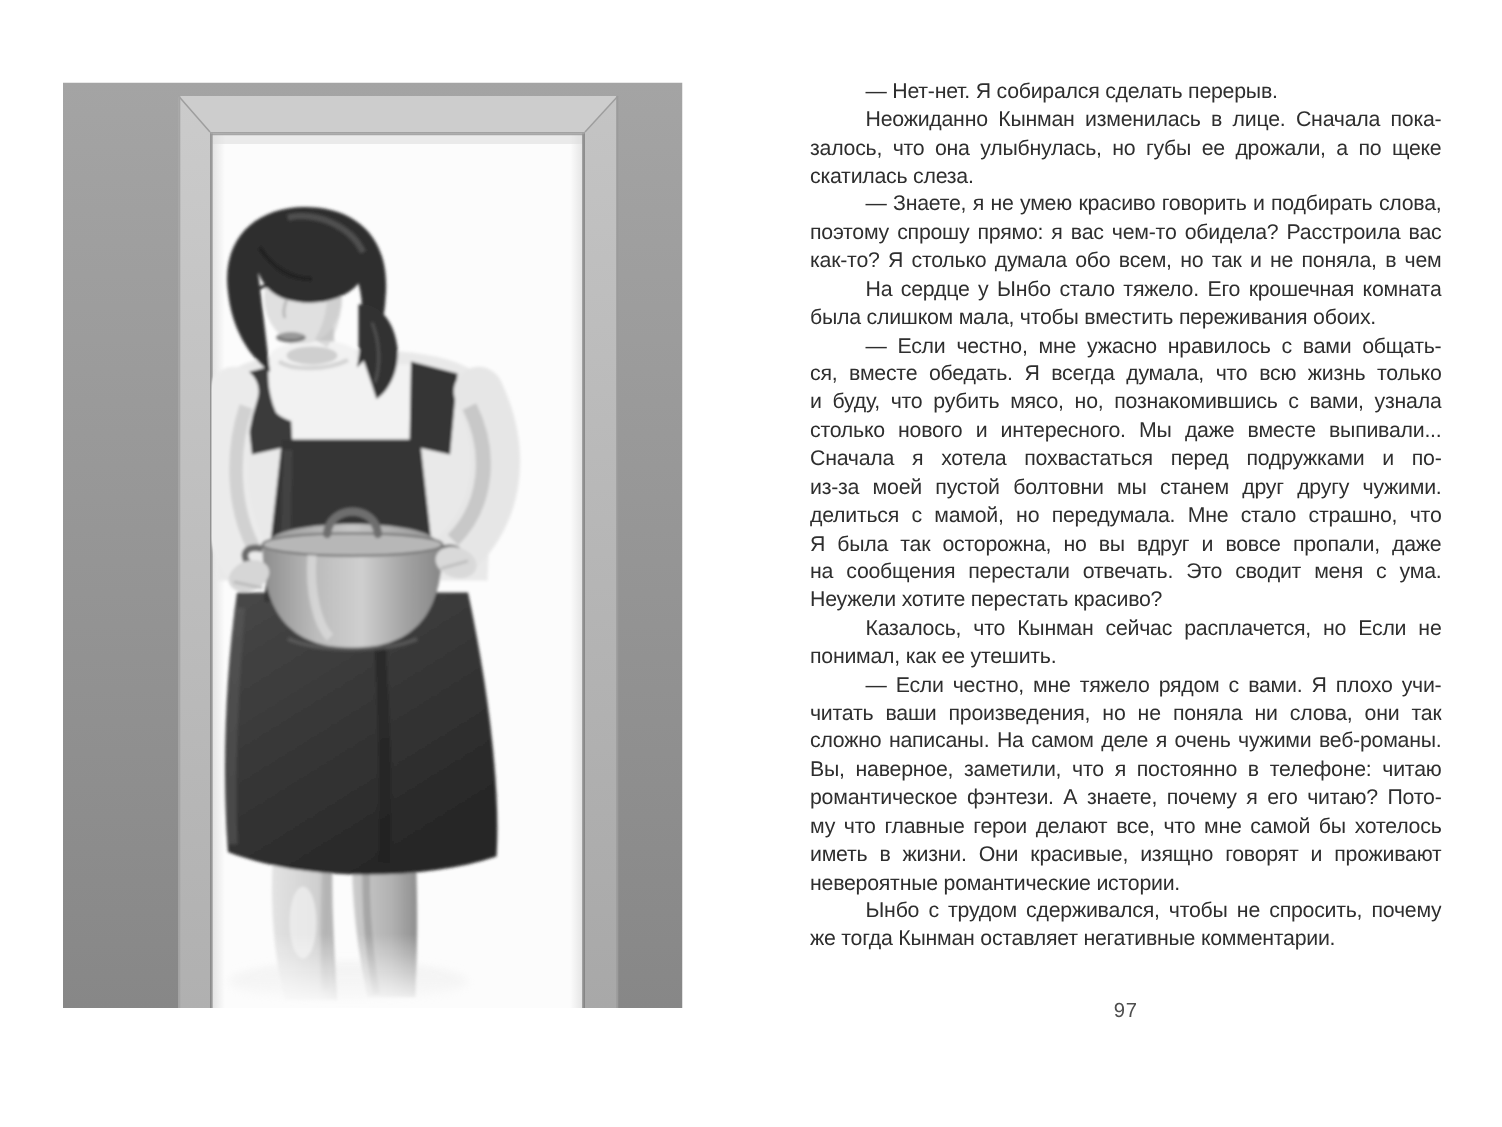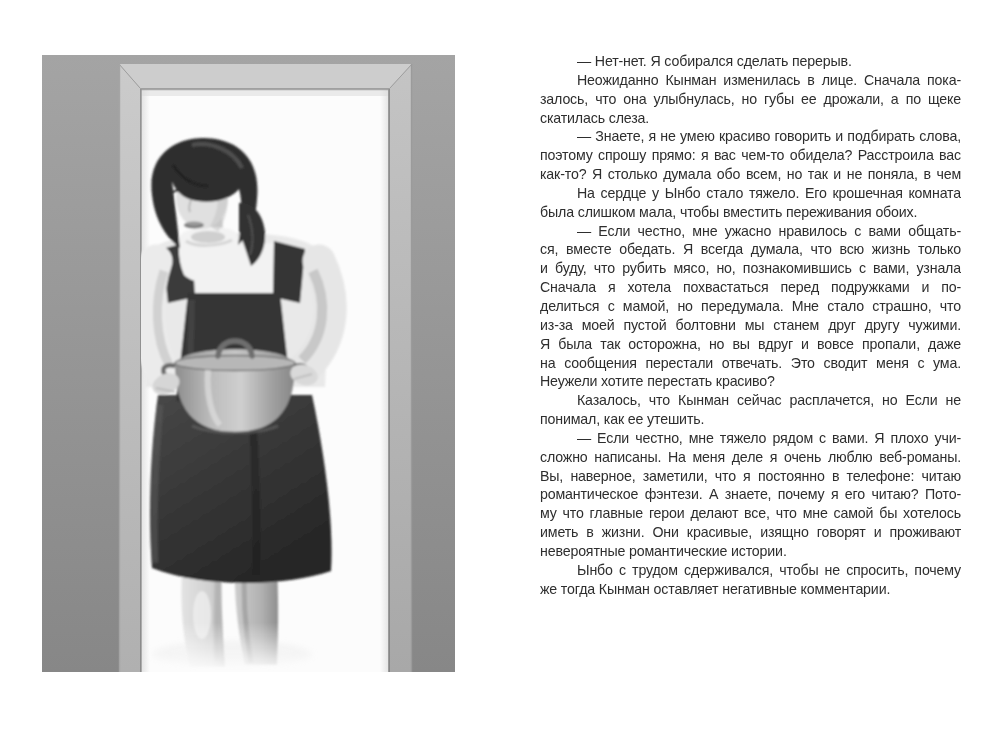--- a/index.html
+++ b/index.html
@@ -241,33 +241,36 @@
         <div class="line">залось, что она улыбнулась, но губы ее дрожали, а по щеке</div>
         <div class="line p-last">скатилась слеза.</div>
         <div class="line p-first">— Знаете, я не умею красиво говорить и подбирать слова,</div>
         <div class="line">поэтому спрошу прямо: я вас чем-то обидела? Расстроила вас</div>
         <div class="line">как-то? Я столько думала обо всем, но так и не поняла, в чем</div>
         <div class="line p-first">На сердце у Ынбо стало тяжело. Его крошечная комната</div>
         <div class="line p-last">была слишком мала, чтобы вместить переживания обоих.</div>
         <div class="line p-first">— Если честно, мне ужасно нравилось с вами общать-</div>
         <div class="line">ся, вместе обедать. Я всегда думала, что всю жизнь только</div>
         <div class="line">и буду, что рубить мясо, но, познакомившись с вами, узнала</div>
+        <div class="line">столько нового и интересного. Мы даже вместе выпивали...</div>
         <div class="line">Сначала я хотела похвастаться перед подружками и по-</div>
+        <div class="line">из-за моей пустой болтовни мы станем друг другу чужими.</div>
         <div class="line">делиться с мамой, но передумала. Мне стало страшно, что</div>
-        <div class="line">из-за моей пустой болтовни мы станем друг другу чужими.</div>
         <div class="line">Я была так осторожна, но вы вдруг и вовсе пропали, даже</div>
         <div class="line">на сообщения перестали отвечать. Это сводит меня с ума.</div>
         <div class="line p-last">Неужели хотите перестать красиво?</div>
         <div class="line p-first">Казалось, что Кынман сейчас расплачется, но Если не</div>
         <div class="line p-last">понимал, как ее утешить.</div>
         <div class="line p-first">— Если честно, мне тяжело рядом с вами. Я плохо учи-</div>
-        <div class="line">сложно написаны. На меня деле я очень люблю веб-романы.</div>
+        <div class="line">читать ваши произведения, но не поняла ни слова, они так</div>
+        <div class="line">сложно написаны. На самом деле я очень чужими веб-романы.</div>
         <div class="line">Вы, наверное, заметили, что я постоянно в телефоне: читаю</div>
         <div class="line">романтическое фэнтези. А знаете, почему я его читаю? Пото-</div>
         <div class="line">му что главные герои делают все, что мне самой бы хотелось</div>
         <div class="line">иметь в жизни. Они красивые, изящно говорят и проживают</div>
         <div class="line p-last">невероятные романтические истории.</div>
         <div class="line p-first">Ынбо с трудом сдерживался, чтобы не спросить, почему</div>
         <div class="line p-last">же тогда Кынман оставляет негативные комментарии.</div>
       </div>
+    <div class="page-number">97</div>
   </div>
 
 </div>
 
 </body></html>

